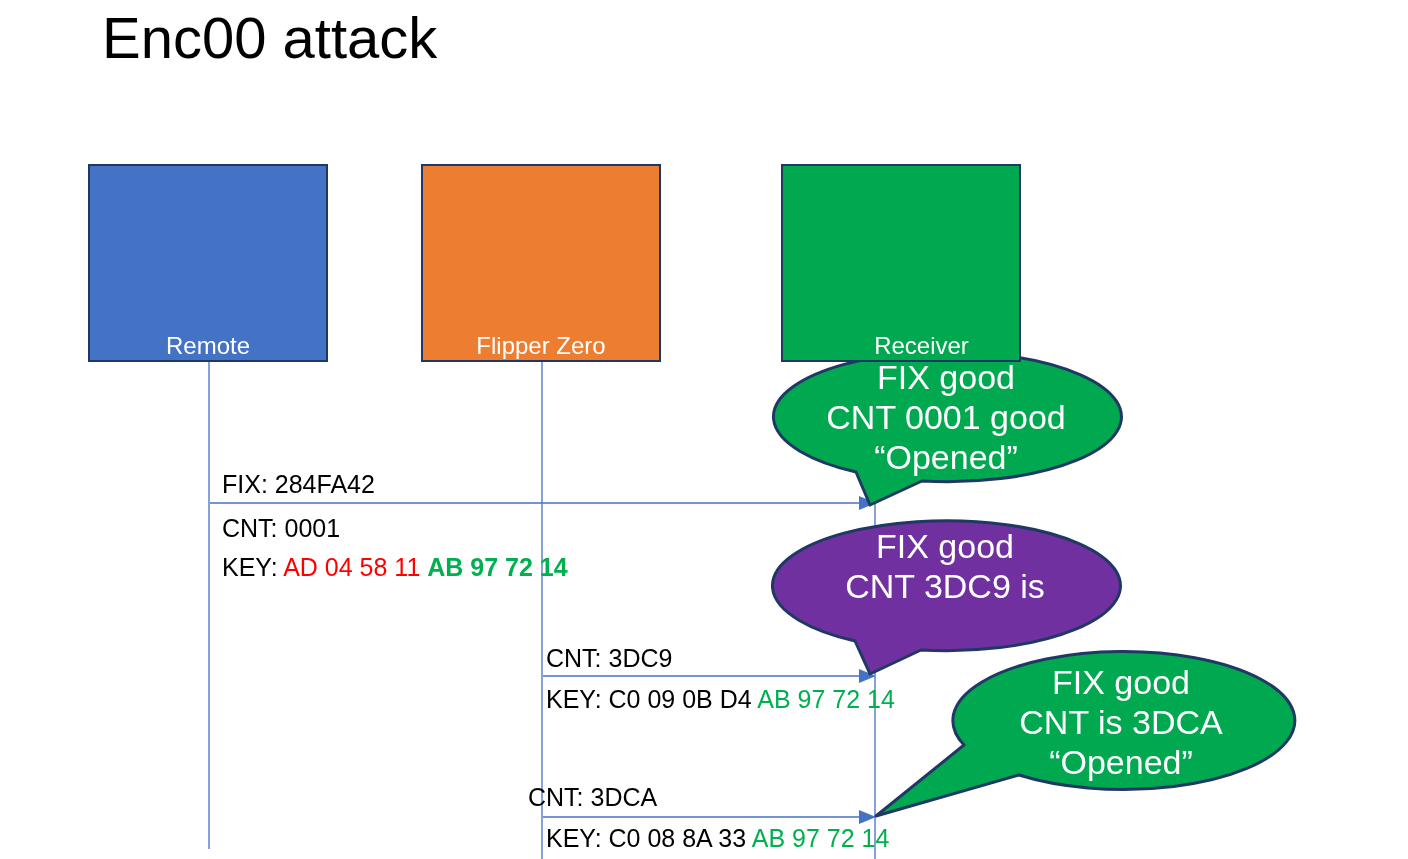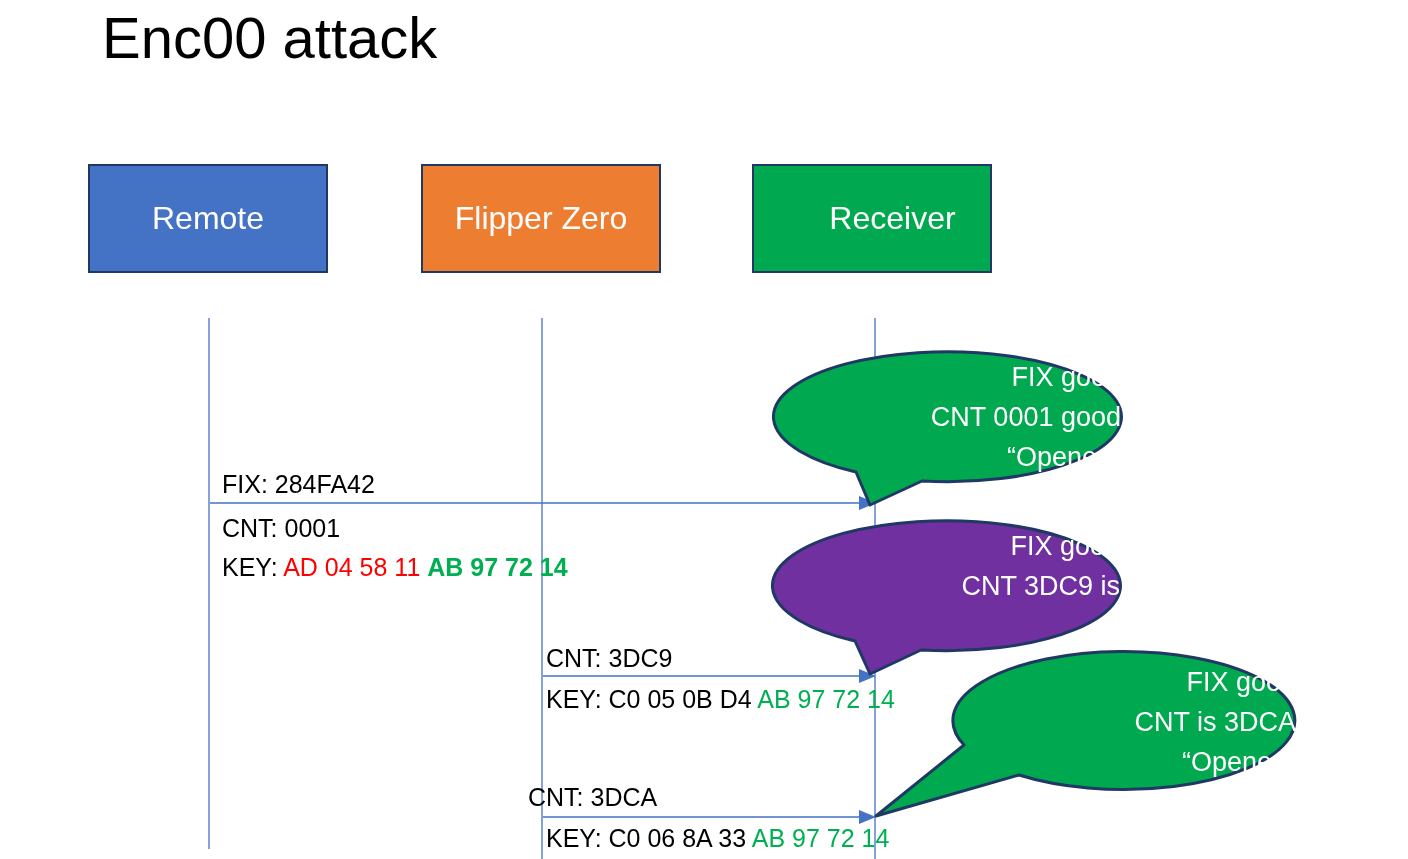--- a/index.html
+++ b/index.html
@@ -17,37 +17,37 @@
   .arrow-head{fill:var(--line,#4472C4);}
   .callout{stroke:var(--navy,#1F3864); stroke-width:3px; stroke-linejoin:round;}
   .co-green{fill:var(--green,#00A94F);}
   .co-purple{fill:var(--purple,#7030A0);}
 
   .page-title{
     position:absolute; left:73px; top:4px; font-size:58px; font-weight:300;
     letter-spacing:0px; color:#000;
   }
   .actor{
-    position:absolute; top:164px; width:240px; height:109px;
+    position:absolute; top:164px; width:240px; height:198px;
     border:2.5px solid var(--navy,#1F3864); box-sizing:border-box;
-    display:flex; align-items:center; justify-content:center;
-    color:#ffffff; font-size:32px;
+    display:flex; align-items:flex-end; justify-content:center;
+    color:#ffffff; font-size:24px;
   }
   #actor-remote{left:59px; background:var(--blue,#4472C4);}
   #actor-flipper{left:392px; background:var(--orange,#ED7D31);}
-  #actor-receiver{left:723px; background:var(--green,#00A94F);padding-left:41px;}
+  #actor-receiver{left:752px; background:var(--green,#00A94F);padding-left:41px;}
 
   .msg-text{position:absolute; font-size:25px; line-height:30px; white-space:nowrap;}
   .red{color:var(--red,#FF0000);}
   .grn{color:var(--textgreen,#00B050);}
   .bold{font-weight:bold;}
 
   .co-text{
-    position:absolute; width:350px; text-align:right; color:#ffffff;
-    font-size:27px; line-height:40px;
+    position:absolute; width:350px; text-align:center; color:#ffffff;
+    font-size:34px; line-height:40px;
   }
   #co1-text{left:742px; top:357px;}
   #co2-text{left:741px; top:526px;}
   #co3-text{left:917px; top:662px;}
 </style>
 </head>
 <body>
 
 <div id="slide">
 
@@ -84,26 +84,26 @@
   </div>
 
   <div class="msg-text" style="left:193px; top:469px;">FIX: 284FA42</div>
   <div class="msg-text" style="left:193px; top:513px;">CNT: 0001</div>
   <div class="msg-text" style="left:193px; top:552px;">
     <span>KEY: </span><span class="red">AD 04 58 11 </span><span class="grn bold">AB 97 72 14</span>
   </div>
 
   <div class="msg-text" style="left:517px; top:643px;">CNT: 3DC9</div>
   <div class="msg-text" style="left:517px; top:684px;">
-    <span>KEY: C0 05 0B D4 </span><span class="grn">AB 97 72 14</span>
+    <span>KEY: C0 09 0B D4 </span><span class="grn">AB 97 72 14</span>
   </div>
 
   <div class="msg-text" style="left:499px; top:782px;text-align:center;">CNT: 3DCA</div>
   <div class="msg-text" style="left:517px; top:823px;">
-    <span>KEY: C0 06 8A 33 </span><span class="grn">AB 97 72 14</span>
+    <span>KEY: C0 08 8A 33 </span><span class="grn">AB 97 72 14</span>
   </div>
 
   <div class="co-text" id="co1-text">
     <div>FIX good</div>
     <div>CNT 0001 good</div>
     <div>“Opened”</div>
   </div>
   <div class="co-text" id="co2-text">
     <div>FIX good</div>
     <div>CNT 3DC9 is</div>

